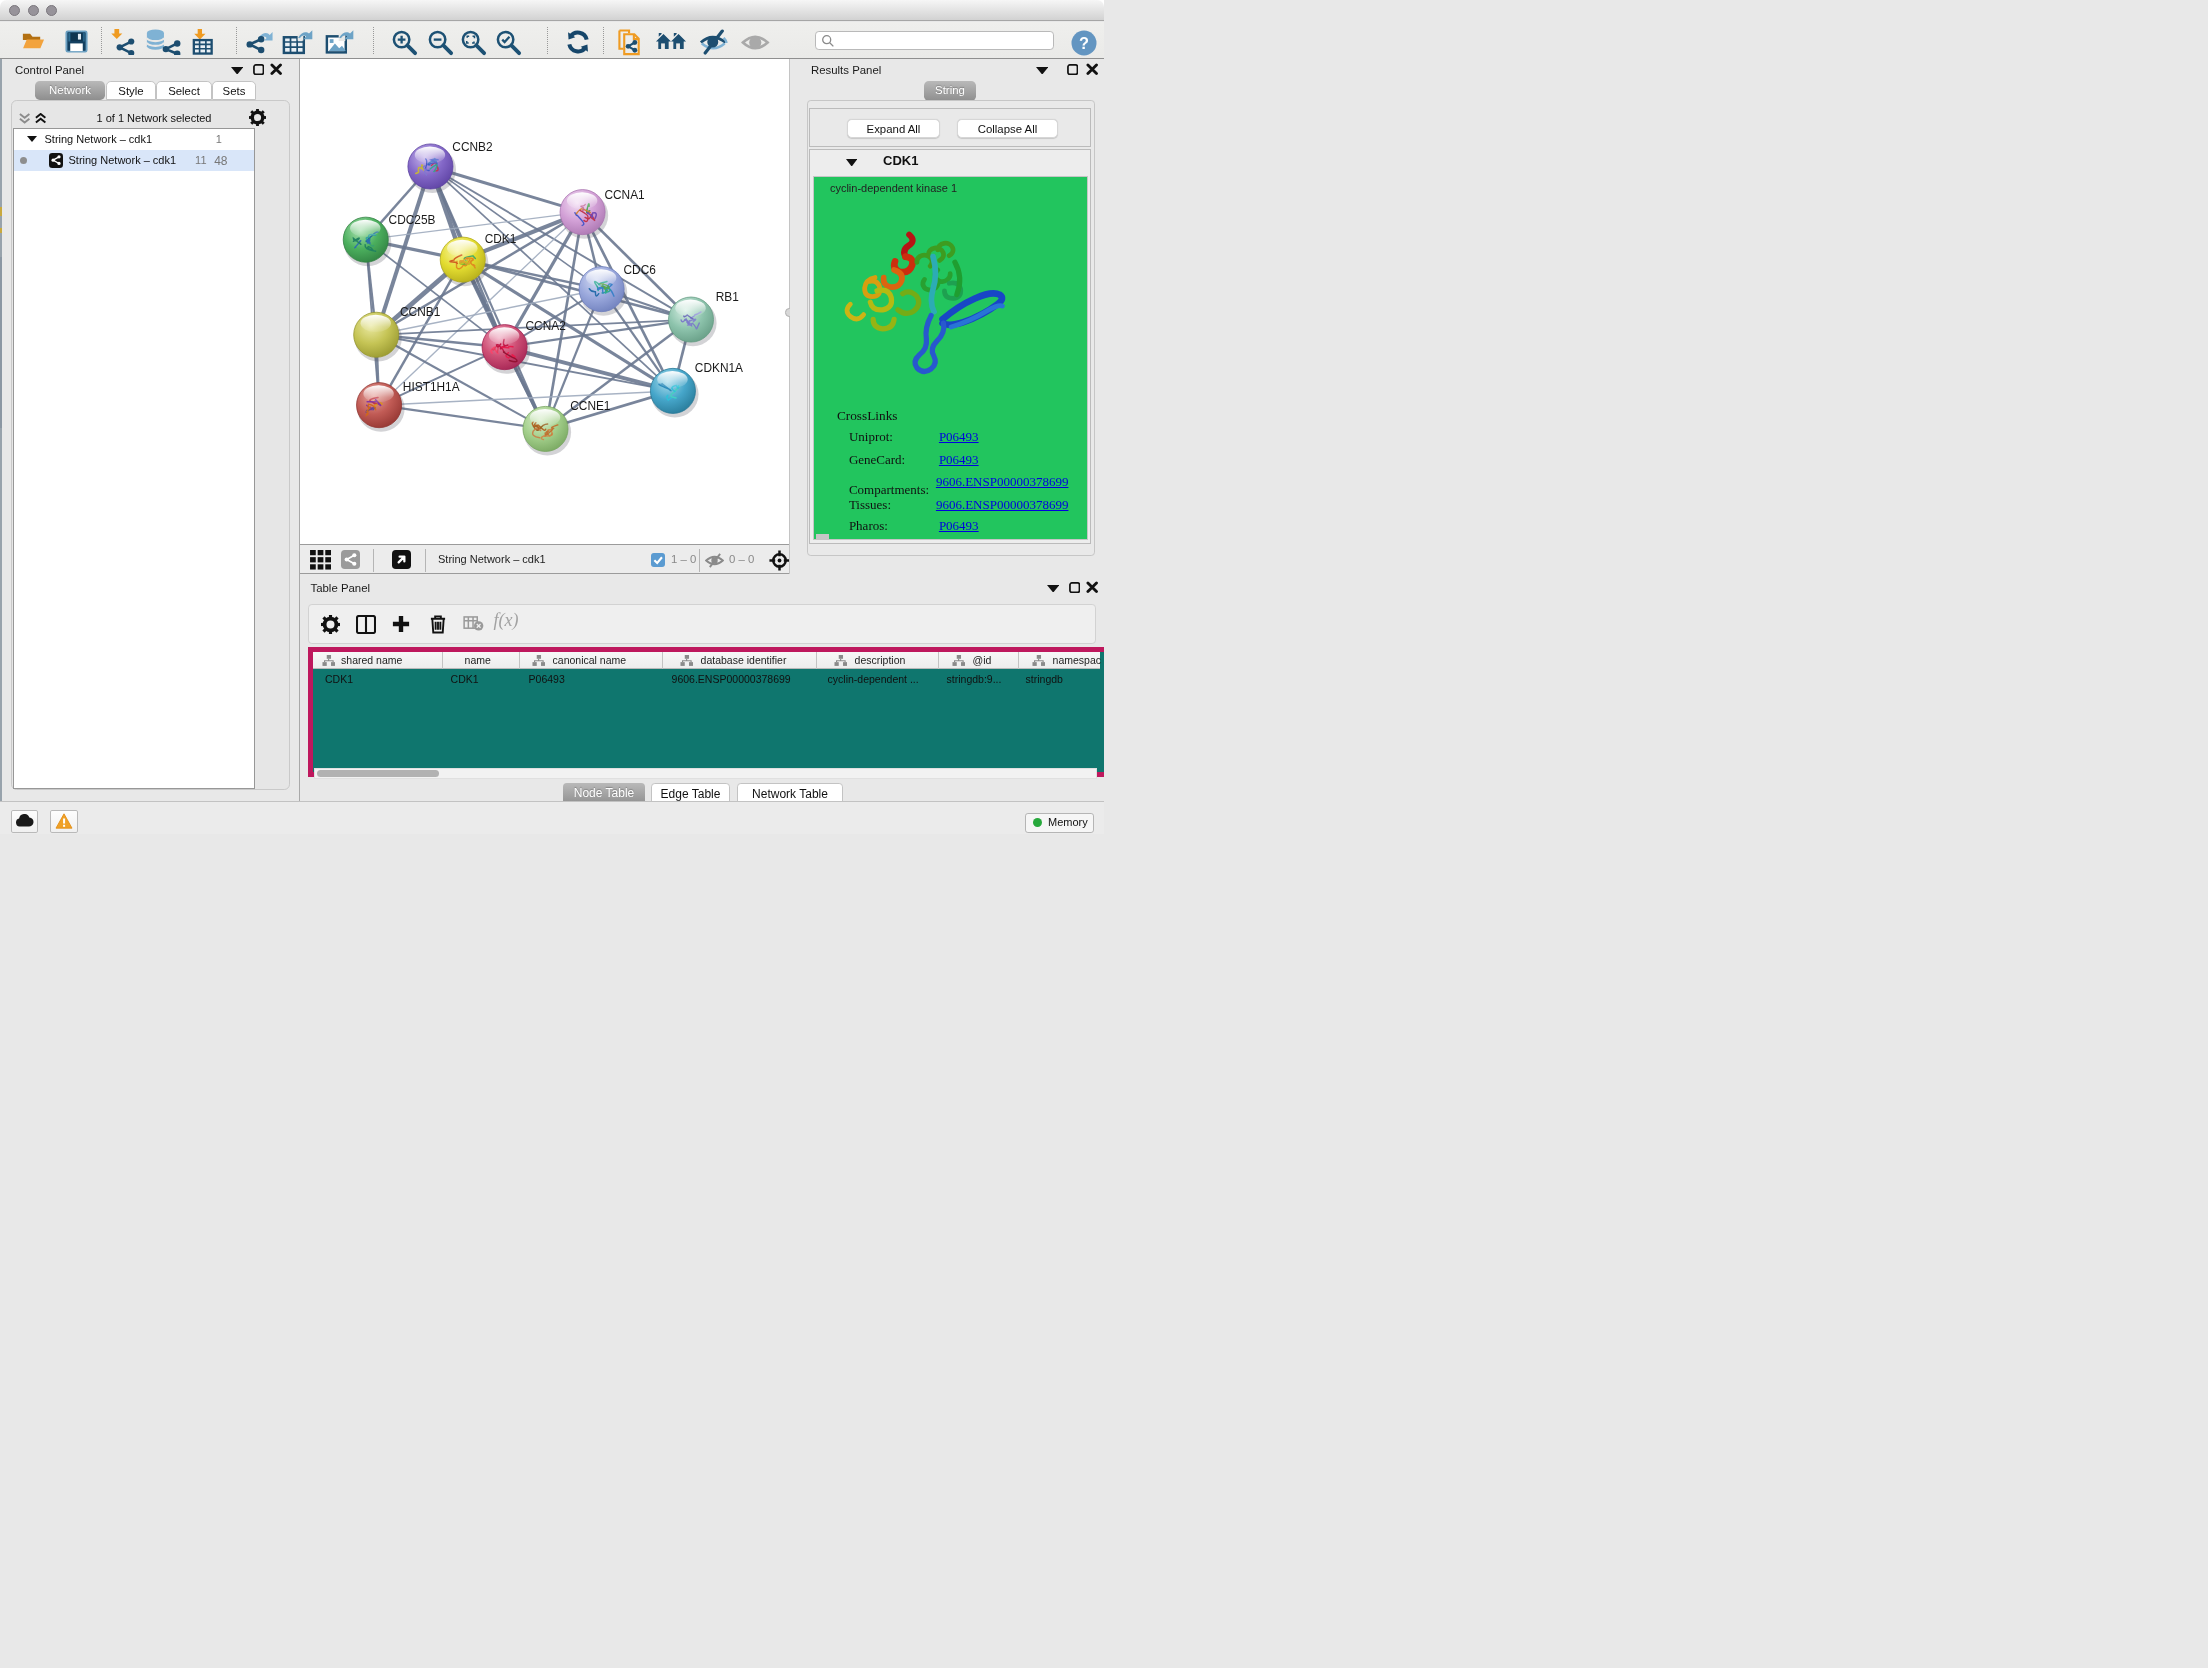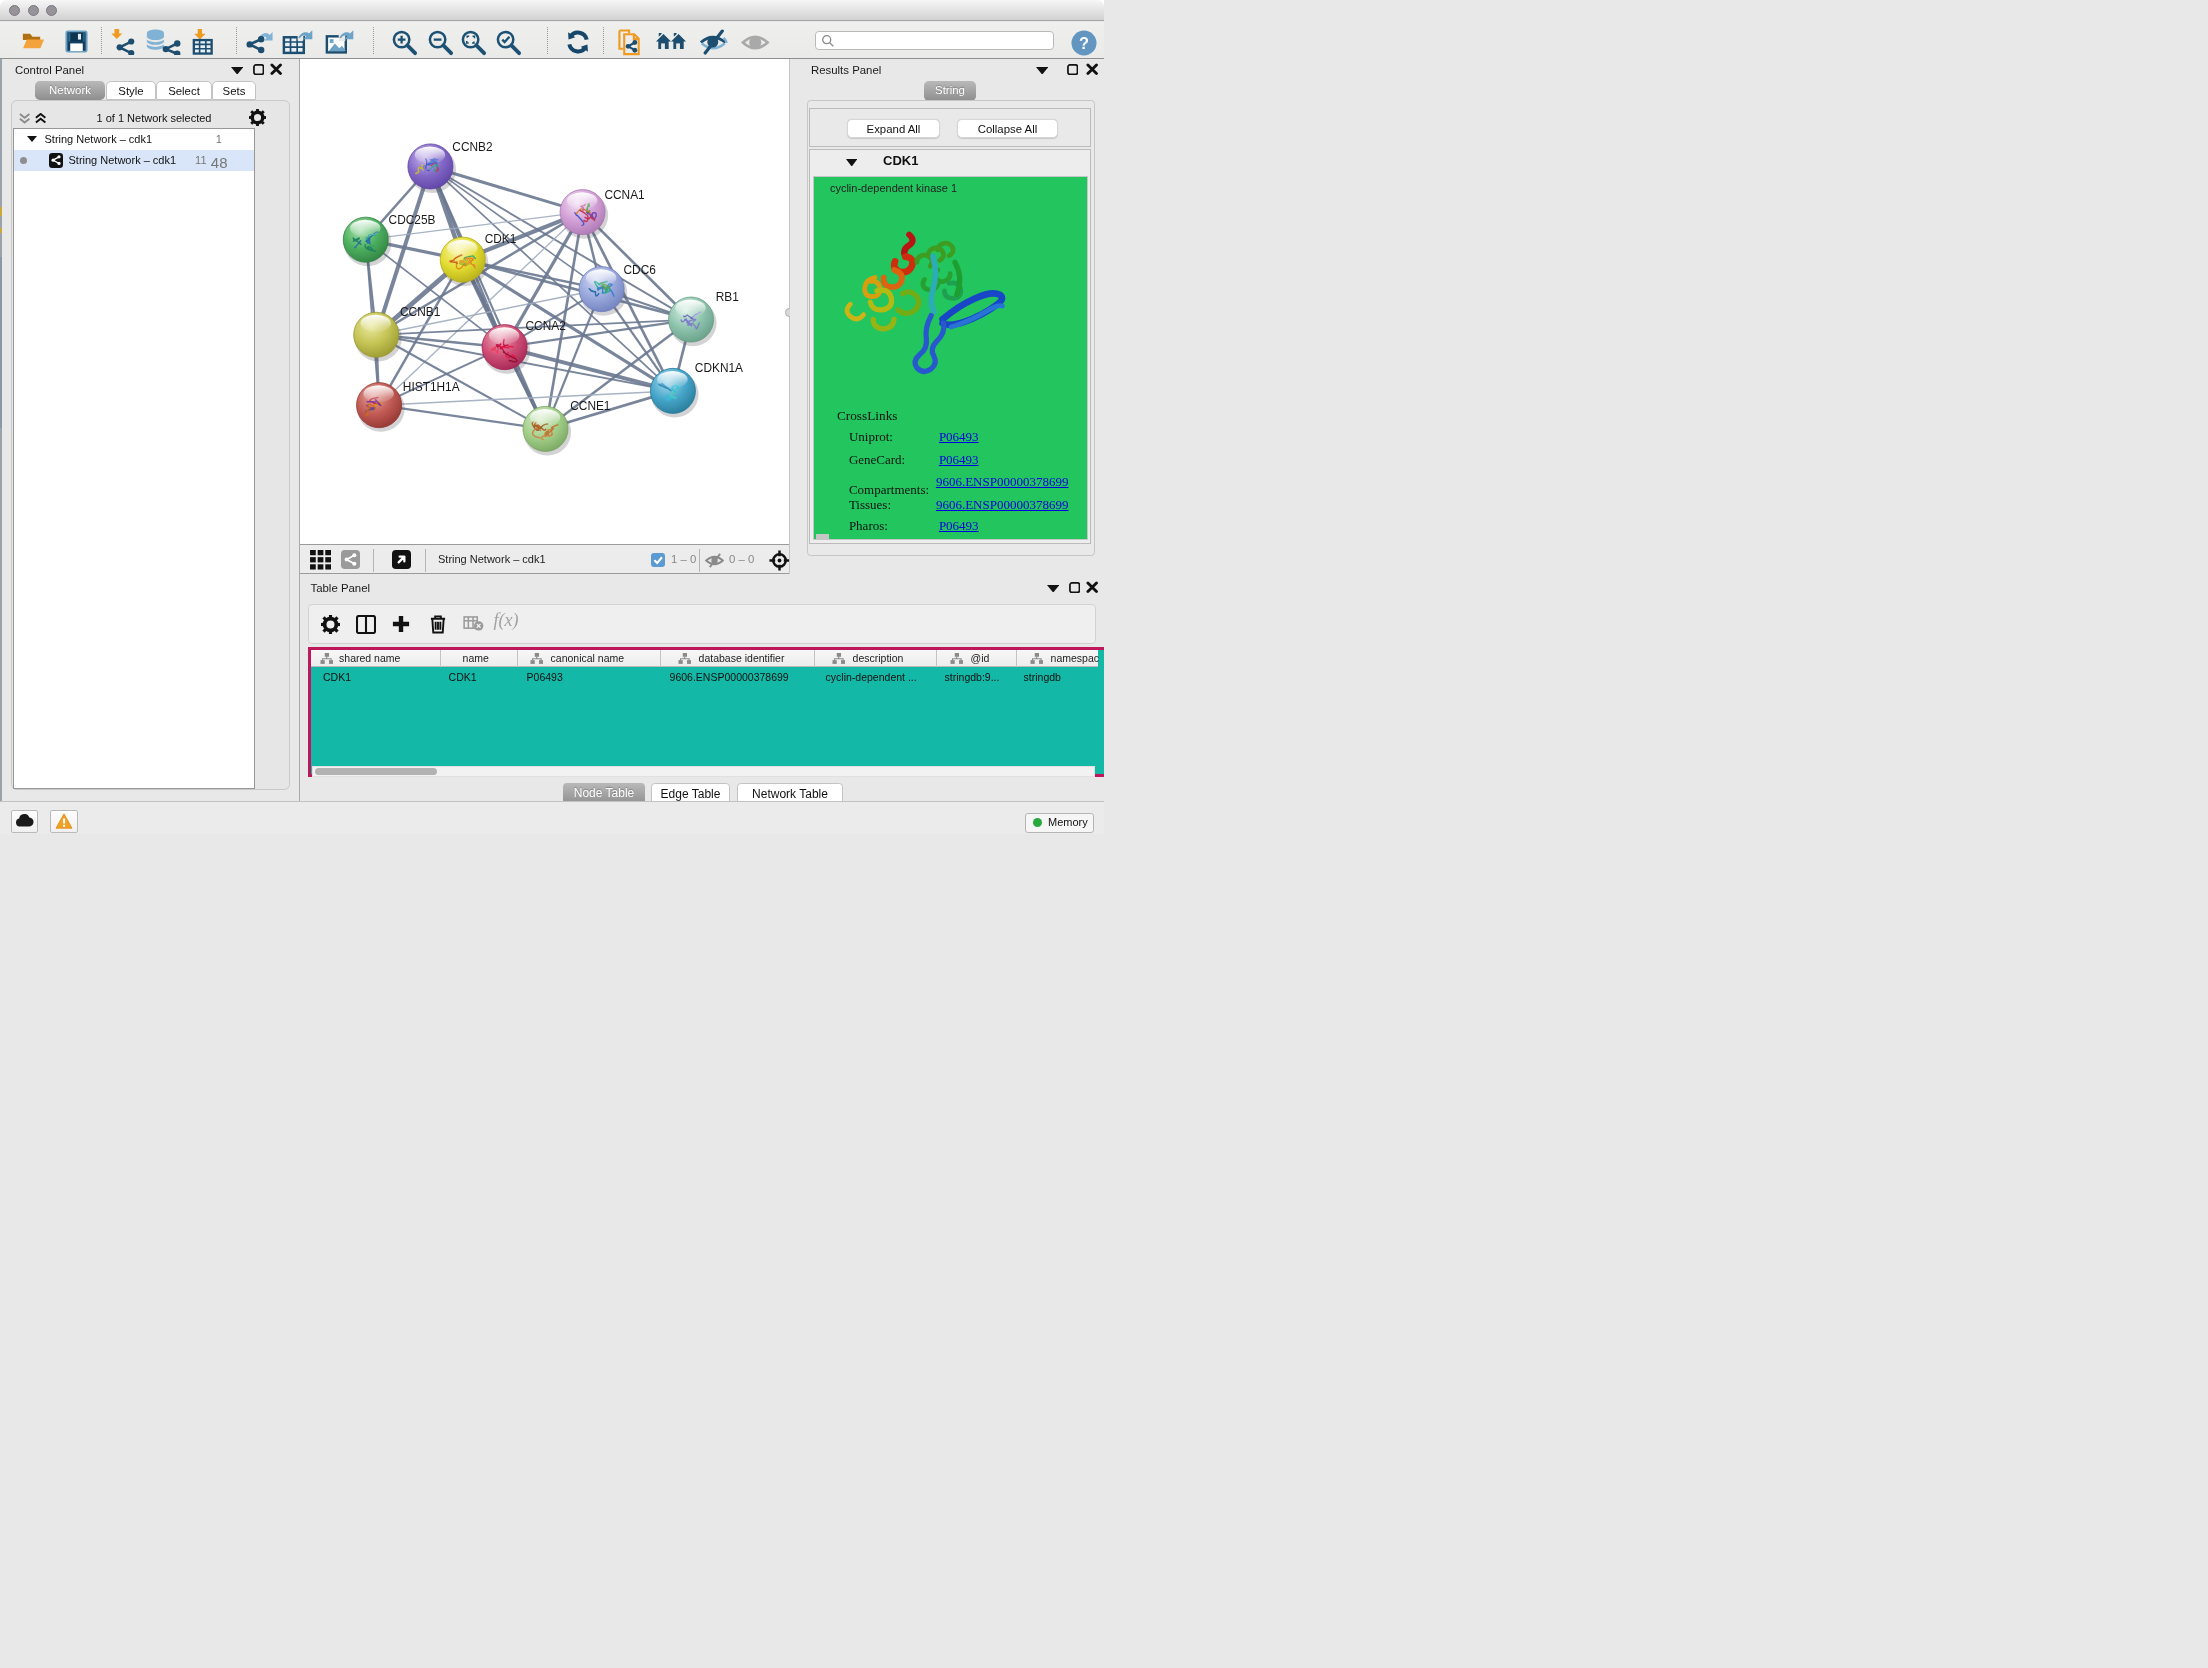--- a/index.html
+++ b/index.html
@@ -45,21 +45,21 @@
 #rpbox { position:absolute; left:809px; top:149px; width:282px; height:395px;
   background:#ededed; border:1px solid #bbb; }
 #rpinner { position:absolute; left:2.9px; top:26px; width:275px; height:364px;
   background:#22c55e; border:1px solid #c6c6c6; }
 .serif { font-family:"Liberation Serif", serif; }
 .xlink { color:#0000e0; text-decoration:underline; }
 #tablepanel { position:absolute; left:300px; top:574px; width:805px; height:228px; background:#e8e8e8; }
 #ttoolbar { position:absolute; left:7.6px; top:30px; width:788px; height:40px;
   background:#efefef; border:1px solid #d2d2d2; border-radius:3.8px; }
 #ttable { position:absolute; left:7.6px; top:73px; width:896px; height:130px;
-  background:#14b8a6; border:3px solid #be185d; }
+  background:#0f766e; border:5px solid #be185d; }
 #thead { position:absolute; left:0; top:0; width:787px; height:17px;
   background:linear-gradient(#f7f7f7,#ededed); border-bottom:1px solid #b9b9b9; font-size:10.5px; color:#222; }
 .thsep { position:absolute; top:0; height:17px; width:0; border-left:1px solid #c3c3c3; }
 .hic { position:absolute; top:2.9px; }
 #statusbar { position:absolute; left:0; top:801px; width:1104px; height:33px; background:#ebebeb; border-top:1px solid #c2c2c2; }
 #memorybtn { position:absolute; left:1025px; top:10.5px; width:69px; height:20px; background:#f6f6f6;
   border:1px solid #b5b5b5; border-radius:2.9px; font-size:11px; color:#111; }
 .vsep { position:absolute; width:0; border-left:1px solid #b5b5b5; }
 </style>
 </head>
@@ -289,21 +289,21 @@
               <g fill="#fff">
                 <circle cx="4.3" cy="7.5" r="1.7"></circle>
                 <circle cx="10.5" cy="4" r="1.7"></circle>
                 <circle cx="10.5" cy="11" r="1.7"></circle>
                 <path d="M4.3 7.5 L10.5 4 M4.3 7.5 L10.5 11" stroke="#fff" stroke-width="1.4"></path>
               </g>
             </svg>
         </div>
         <div style="position:absolute;left:55px;top:3.8px;font-size:11px;color:#111;">String Network – cdk1</div>
         <div style="position:absolute;left:176px;top:3.8px;width:17px;text-align:right;font-size:11px;color:#777;">11</div>
-        <div style="position:absolute;left:197px;top:3.8px;width:17px;text-align:right;font-size:15px;color:#777;">48</div>
+        <div style="position:absolute;left:197px;top:3.8px;width:17px;text-align:right;font-size:12px;color:#777;">48</div>
       </div>
     </div>
   </div>
 </div>
 <div id="canvas">
 <svg id="net" width="491" height="485" viewBox="0 0 516 510" style="position:absolute;left:0;top:0;">
 <defs>
 <radialGradient id="gCCNB2" cx="0.38" cy="0.3" r="0.8">
           <stop offset="0" stop-color="#c9b8ec"></stop>
           <stop offset="0.5" stop-color="#8468c8"></stop>

